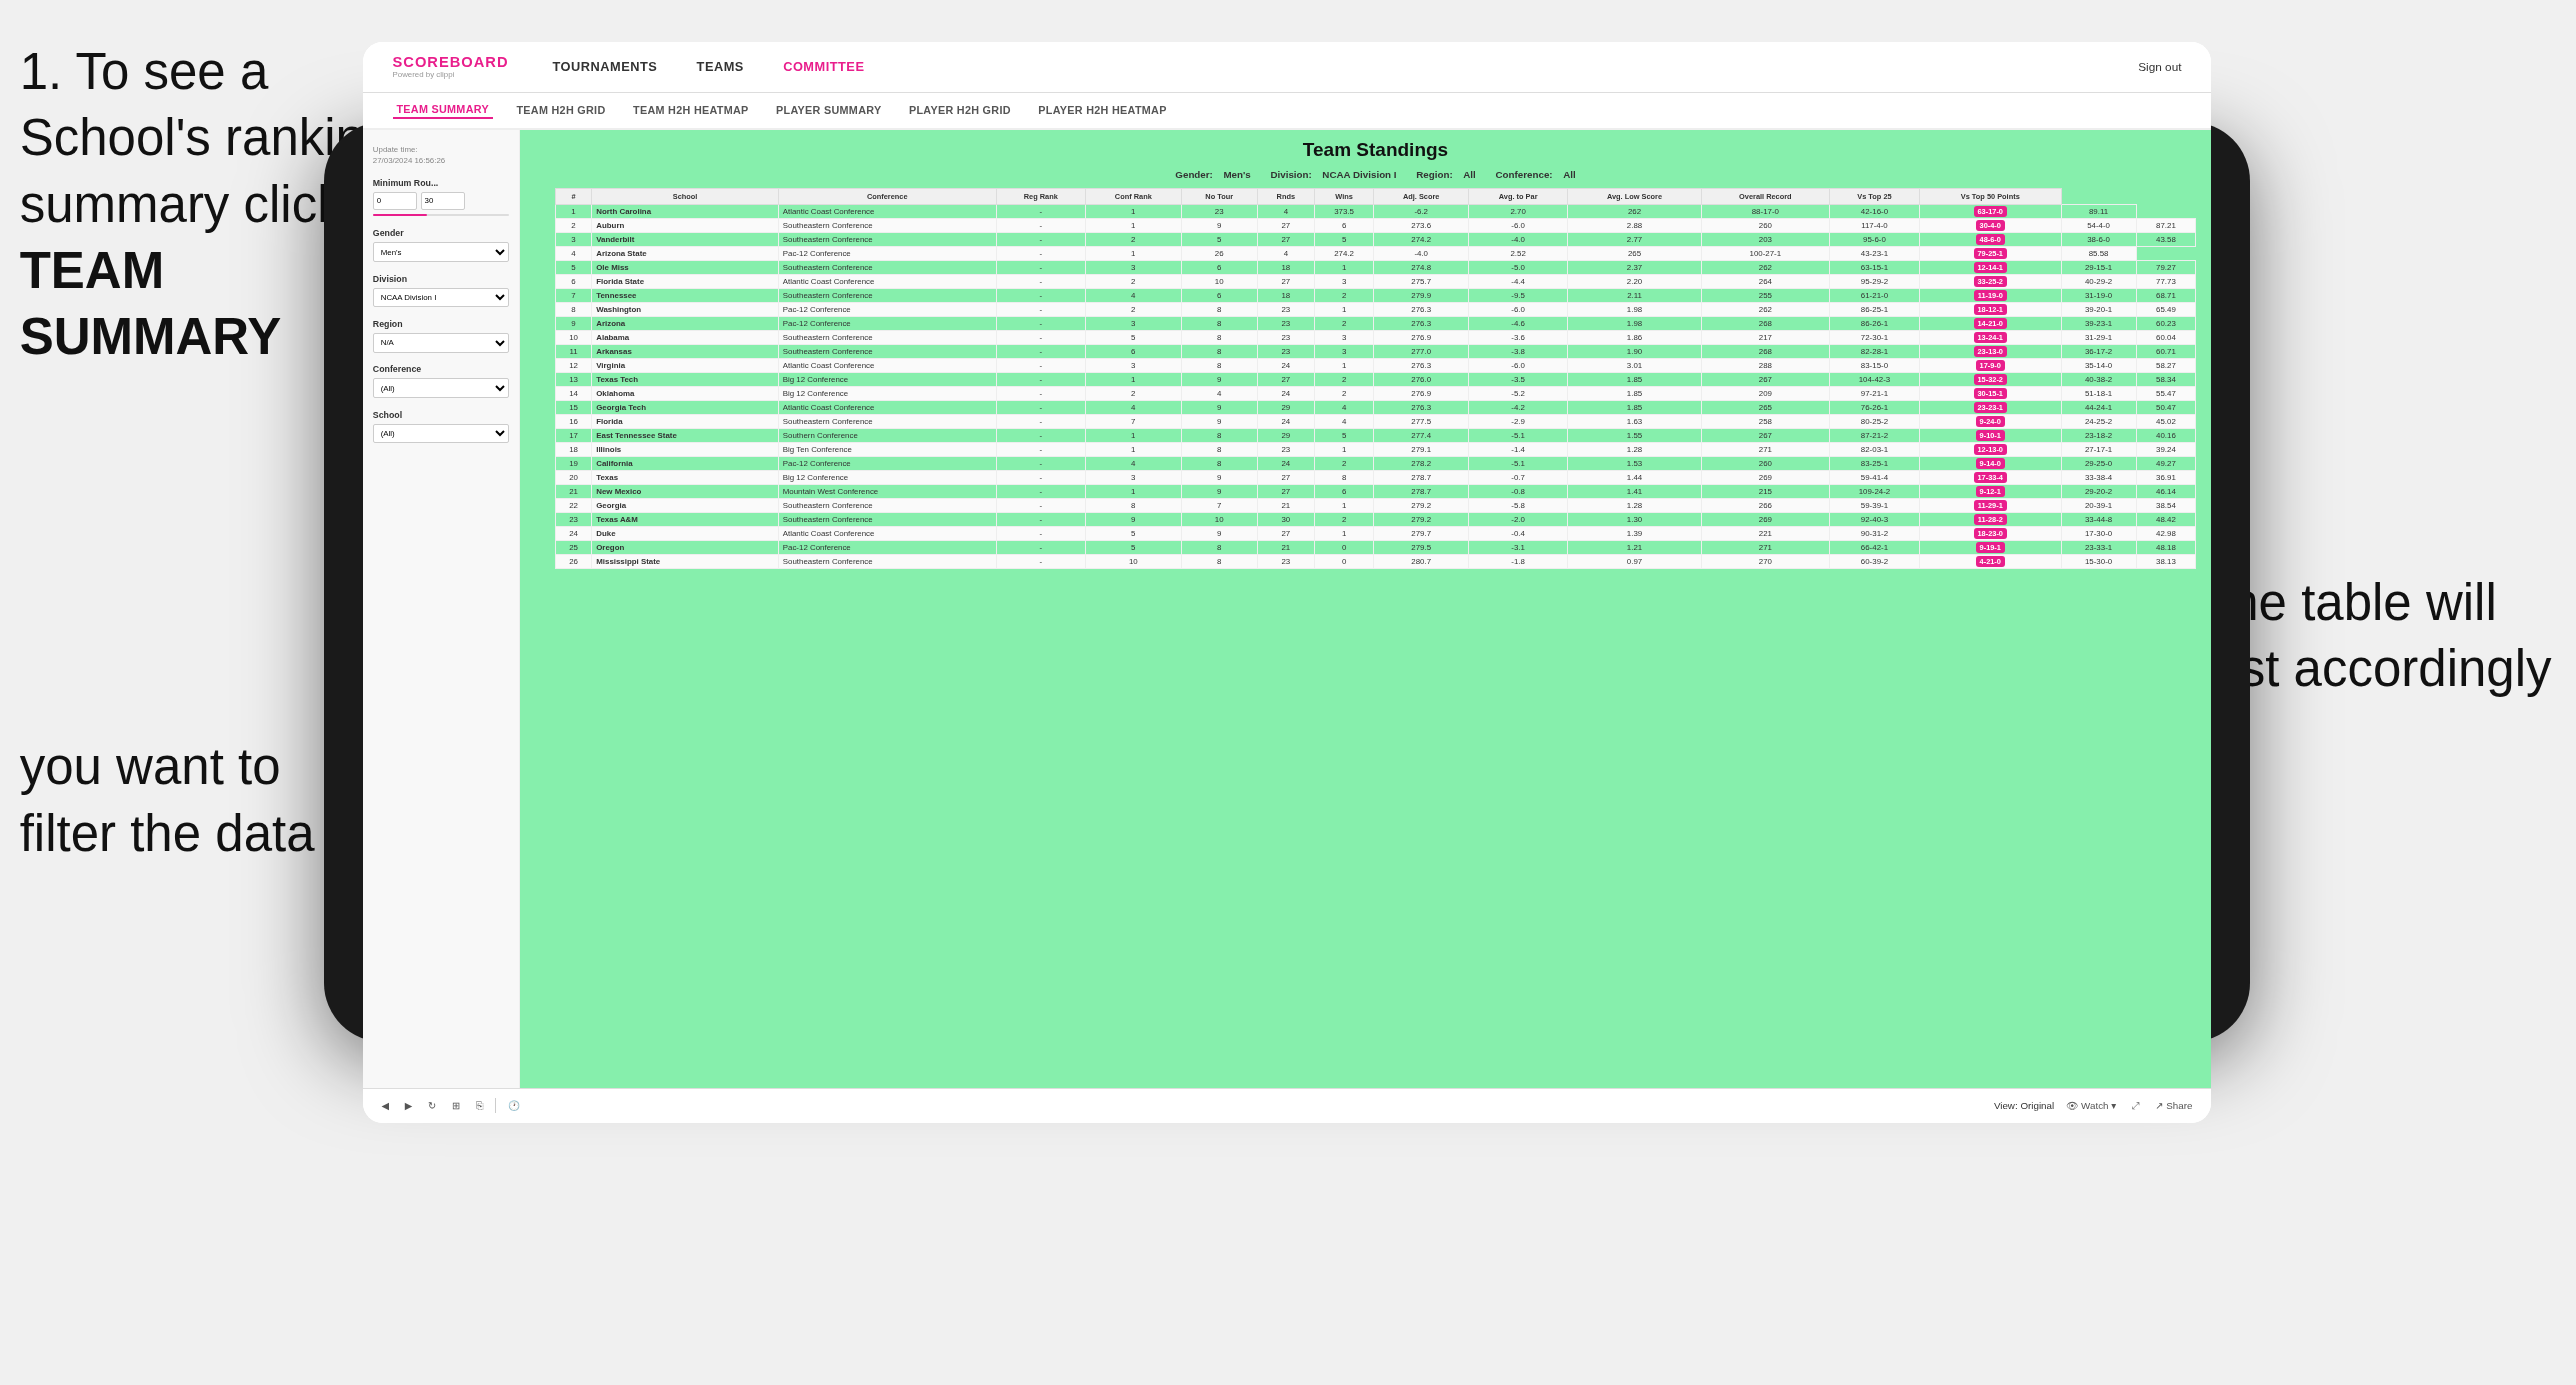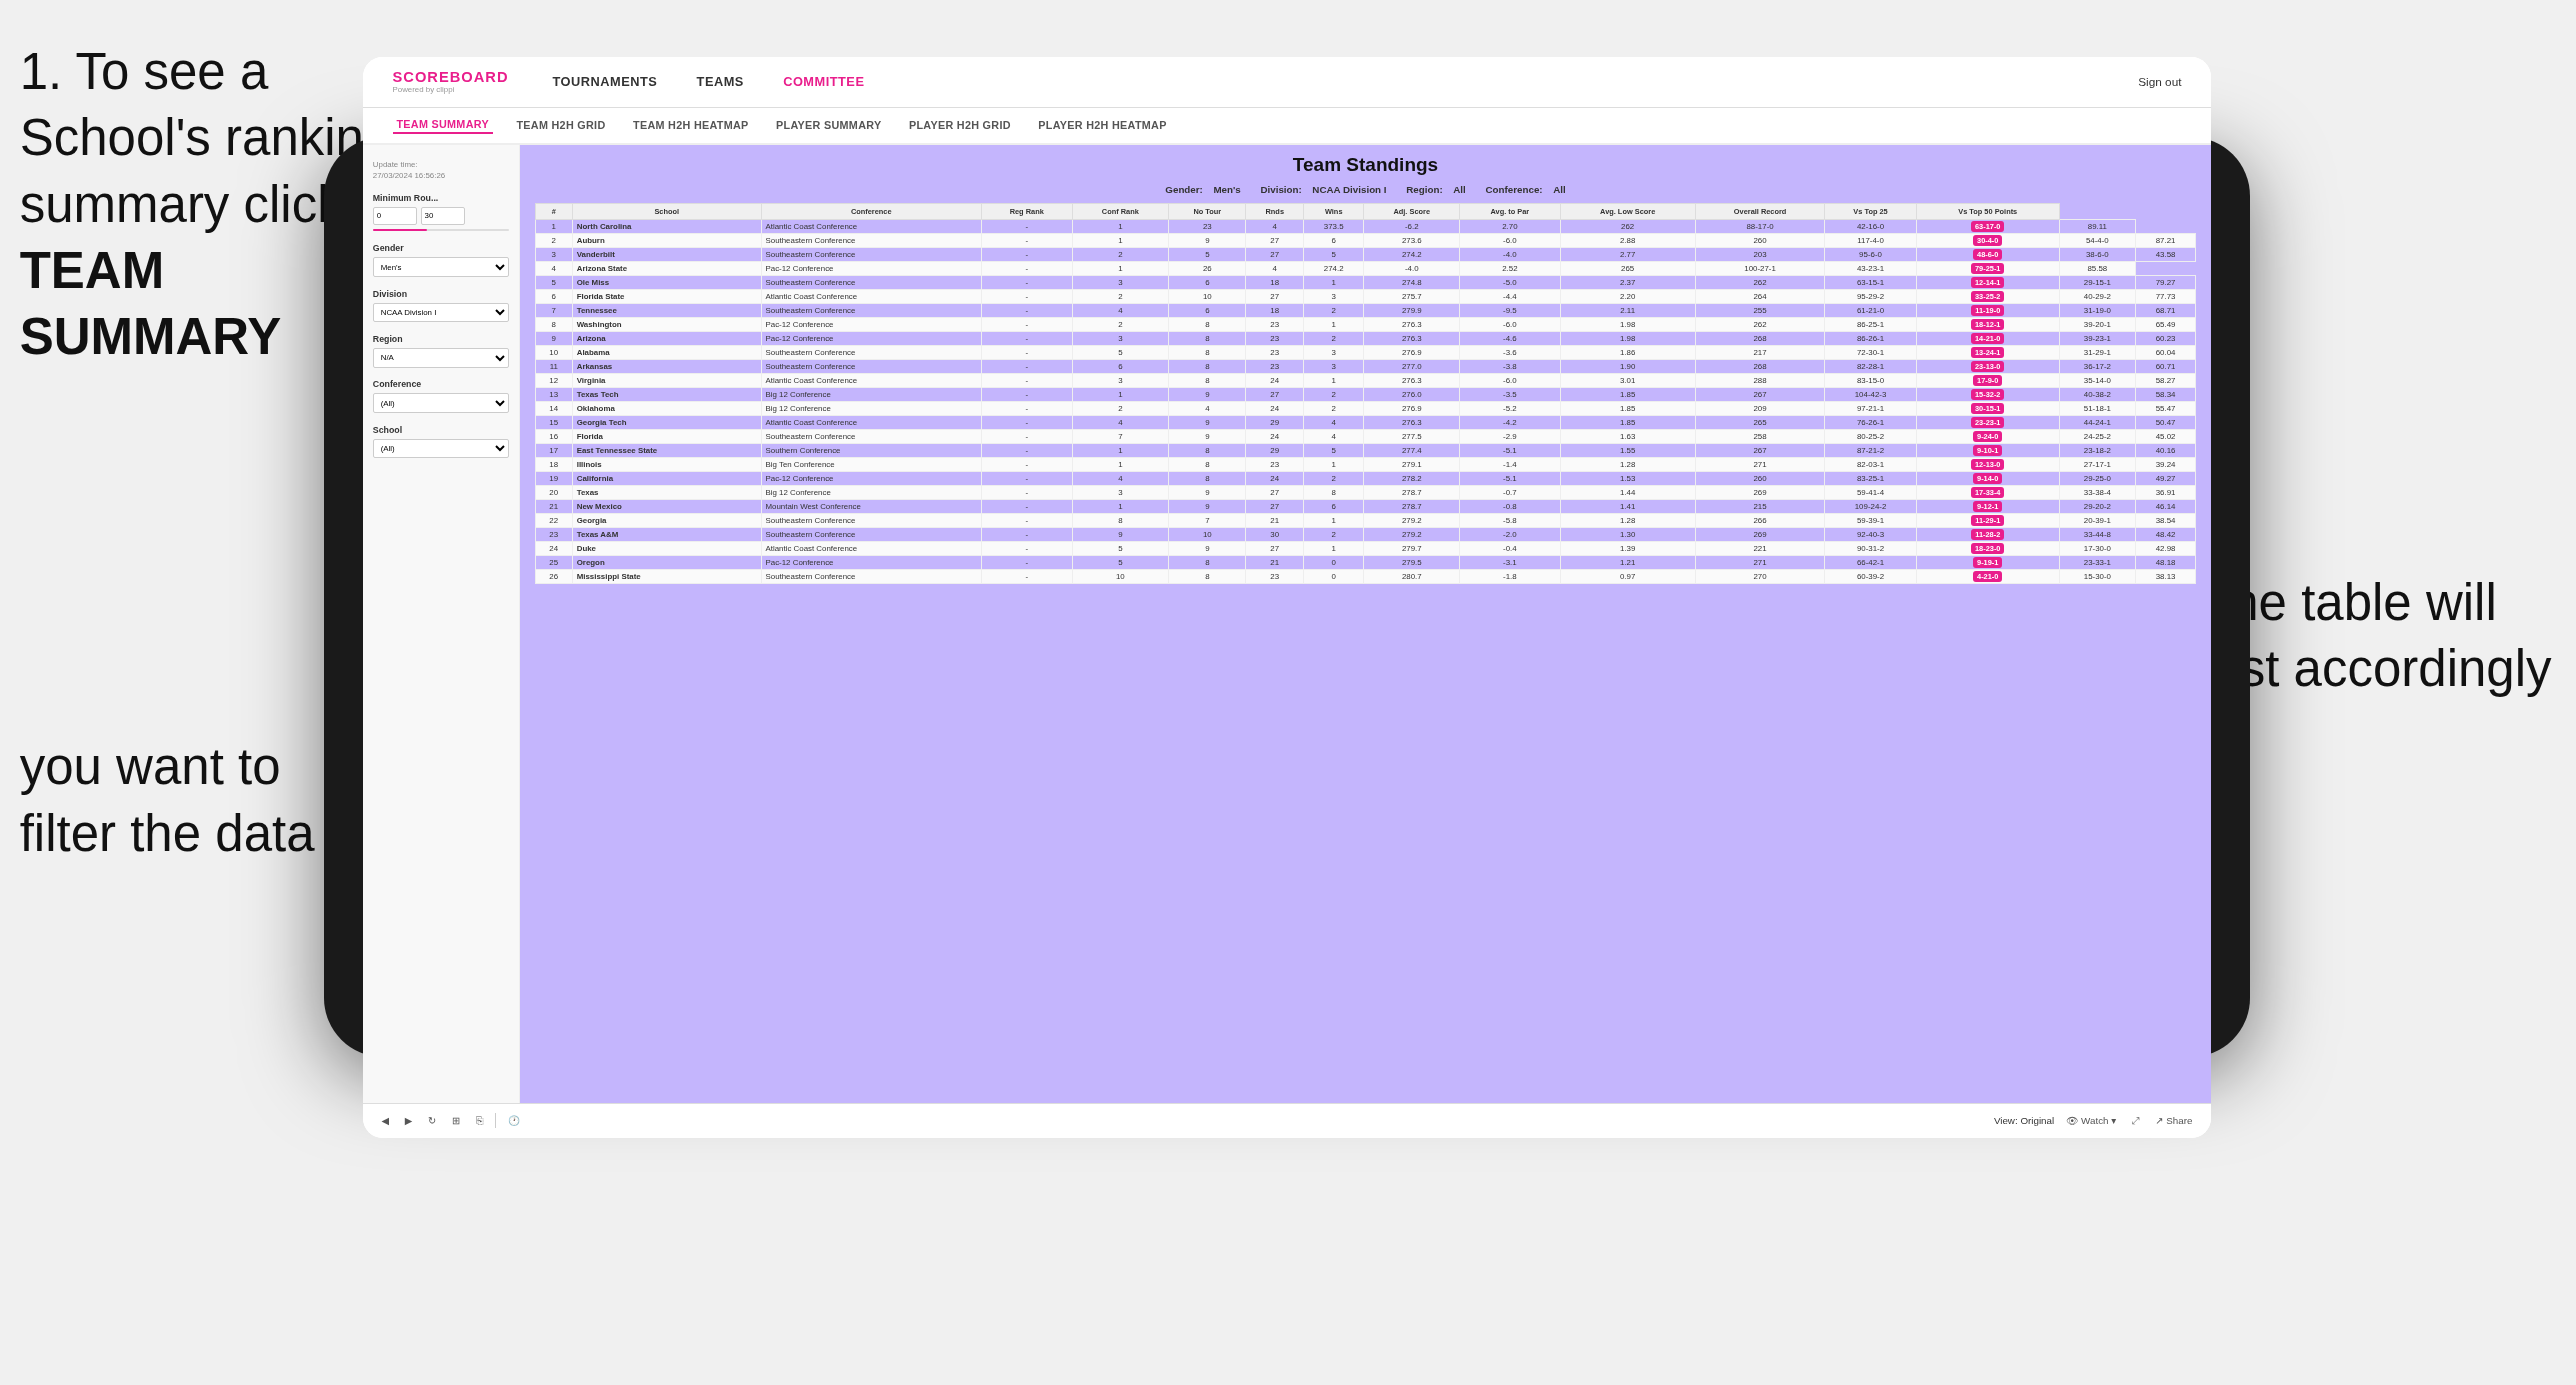--- a/index.html
+++ b/index.html
@@ -41,21 +41,21 @@
       font-size: 51px;
       line-height: 1.3;
       color: #111;
       max-width: 413px;
       text-align: left;
     }
 
     
     .tablet-frame {
       position: absolute;
-      top: 137px;
+      top: 122px;
       left: 324px;
       width: 1926px;
       height: 920px;
       background: #1a1a1a;
       border-radius: 59px;
       box-shadow: 0 19.7px 79px rgba(0,0,0,0.5);
       display: flex;
       align-items: center;
       justify-content: center;
     }
@@ -149,21 +149,22 @@
     .sub-nav-item.active {
       color: #e91e8c;
       border-bottom: 2px solid #e91e8c;
     }
 
     
     .main-content {
       flex: 1;
       display: flex;
       overflow: hidden;
-      background: #c4b5fd;
+      background: #86efac;
+      gap: 20px;
     }
 
     
     .sidebar {
       width: 157px;
       background: #f8f8f8;
       padding: 14.7px 9.8px;
       flex-shrink: 0;
       font-size: 9.8px;
       border-right: 1px solid #eee;

